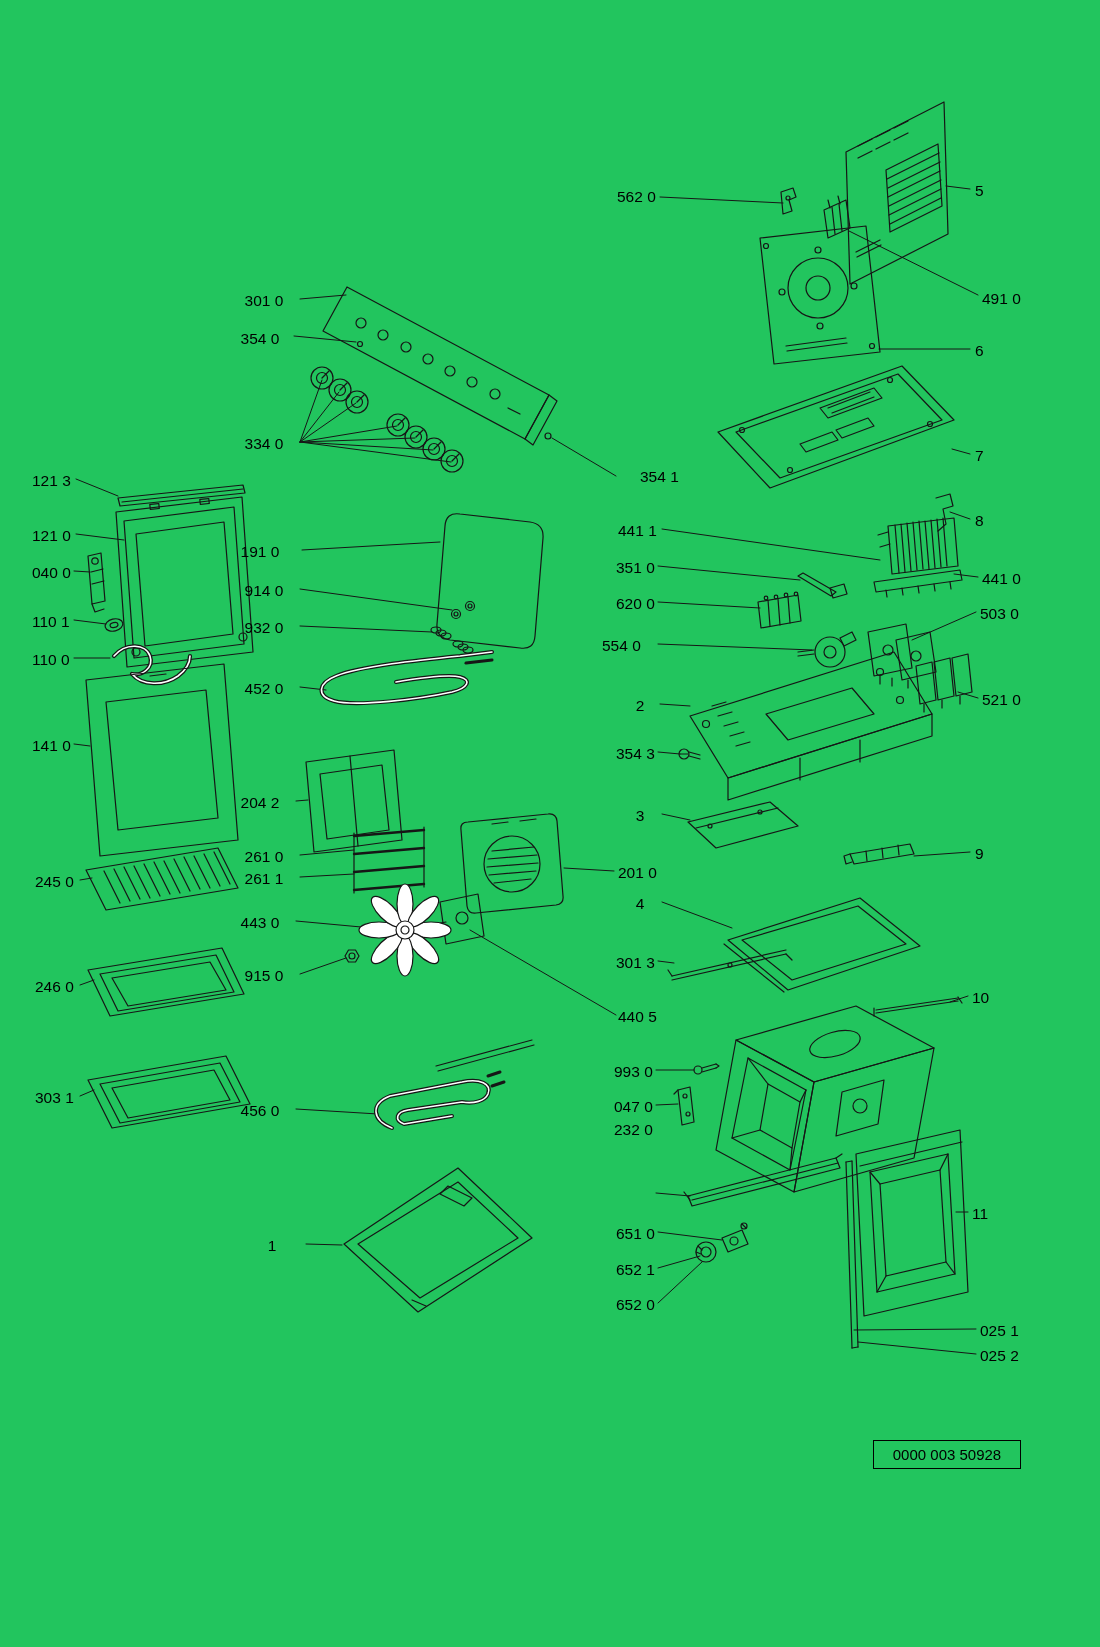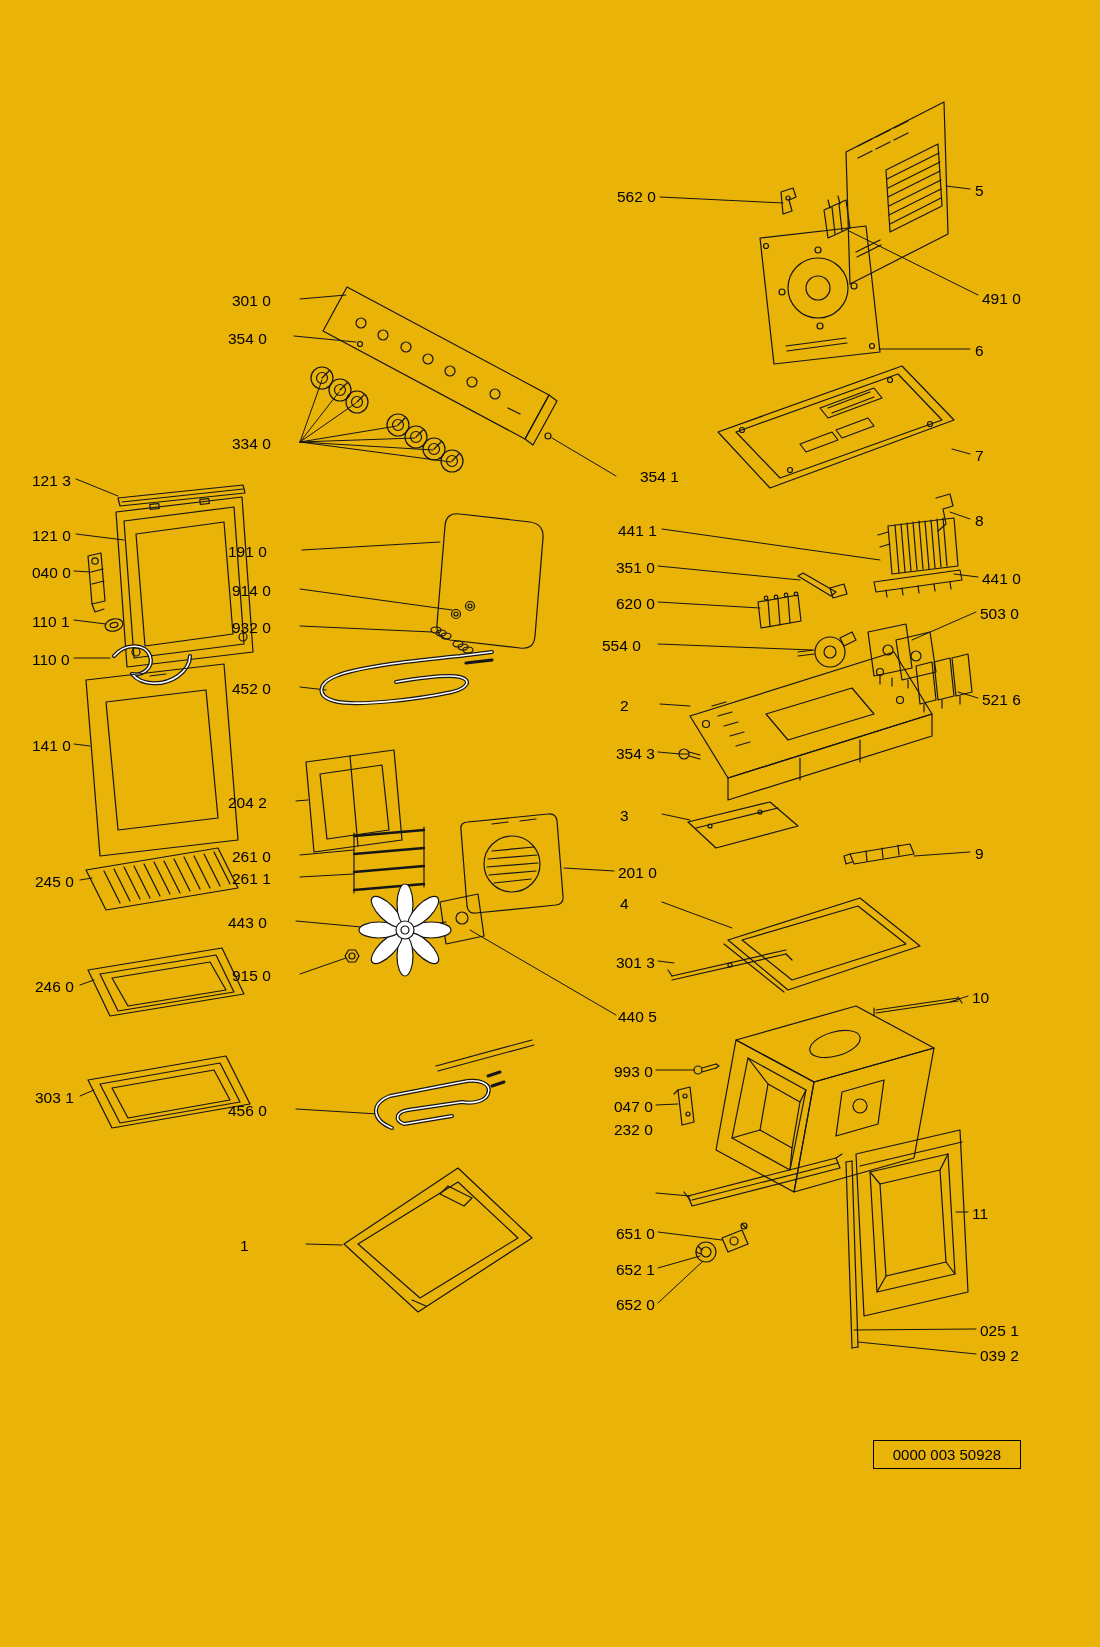--- a/index.html
+++ b/index.html
@@ -1,19 +1,19 @@
 <!DOCTYPE html>
 <html><head>
 <meta charset="utf-8">
 <style>
   html,body{margin:0;padding:0;background:#fff;}
-  .page{position:relative;width:1100px;height:1647px;background:#eab308;
+  .page{position:relative;width:1100px;height:1647px;background:#22c55e;
         font-family:"Liberation Sans","DejaVu Sans",sans-serif;color:#000;overflow:hidden;}
   .lbl{position:absolute;font-size:15.5px;line-height:1.2;white-space:nowrap;}
-  .ra{text-align:left;width:64px;}
+  .ra{text-align:center;width:64px;}
   .ra.num{width:40px;}
   svg.canvas{position:absolute;left:0;top:0;}
   .footer-box{position:absolute;left:873px;top:1440px;width:146px;height:27px;
         border:1.6px solid #000;text-align:center;line-height:27px;font-size:15px;}
 </style>
 </head>
 <body>
 
 <div class="page">
 
@@ -574,21 +574,21 @@
   <div class="lbl" style="left:616px;top:559px">351 0</div>
   <div class="lbl" style="left:982px;top:570px">441 0</div>
   <div class="lbl ra" style="left:232px;top:582px">914 0</div>
   <div class="lbl" style="left:616px;top:595px">620 0</div>
   <div class="lbl" style="left:980px;top:605px">503 0</div>
   <div class="lbl" style="left:32px;top:613px">110 1</div>
   <div class="lbl ra" style="left:232px;top:619px">932 0</div>
   <div class="lbl" style="left:602px;top:637px">554 0</div>
   <div class="lbl" style="left:32px;top:651px">110 0</div>
   <div class="lbl ra num" style="left:620px;top:697px">2</div>
-  <div class="lbl" style="left:982px;top:691px">521 6</div>
+  <div class="lbl" style="left:982px;top:691px">521 0</div>
   <div class="lbl ra" style="left:232px;top:680px">452 0</div>
   <div class="lbl" style="left:32px;top:737px">141 0</div>
   <div class="lbl" style="left:616px;top:745px">354 3</div>
   <div class="lbl ra num" style="left:620px;top:807px">3</div>
   <div class="lbl ra" style="left:228px;top:794px">204 2</div>
   <div class="lbl" style="left:975px;top:845px">9</div>
   <div class="lbl ra" style="left:232px;top:848px">261 0</div>
   <div class="lbl ra" style="left:232px;top:870px">261 1</div>
   <div class="lbl" style="left:618px;top:864px">201 0</div>
   <div class="lbl" style="left:35px;top:873px">245 0</div>
@@ -603,19 +603,19 @@
   <div class="lbl" style="left:614px;top:1098px">047 0</div>
   <div class="lbl" style="left:35px;top:1089px">303 1</div>
   <div class="lbl ra" style="left:228px;top:1102px">456 0</div>
   <div class="lbl" style="left:614px;top:1121px">232 0</div>
   <div class="lbl" style="left:616px;top:1225px">651 0</div>
   <div class="lbl" style="left:972px;top:1205px">11</div>
   <div class="lbl" style="left:616px;top:1261px">652 1</div>
   <div class="lbl ra" style="left:240px;top:1237px">1</div>
   <div class="lbl" style="left:616px;top:1296px">652 0</div>
   <div class="lbl" style="left:980px;top:1322px">025 1</div>
-  <div class="lbl" style="left:980px;top:1347px">039 2</div>
+  <div class="lbl" style="left:980px;top:1347px">025 2</div>
 
   <div class="footer-box">
     <span>0000 003 50928</span>
   </div>
 
 </div>
 
 </body></html>

